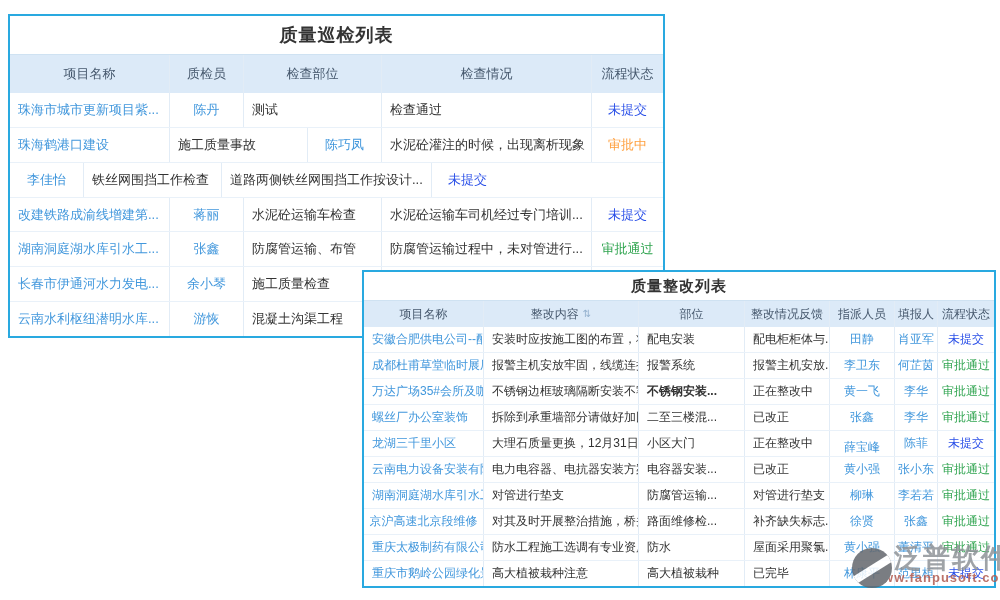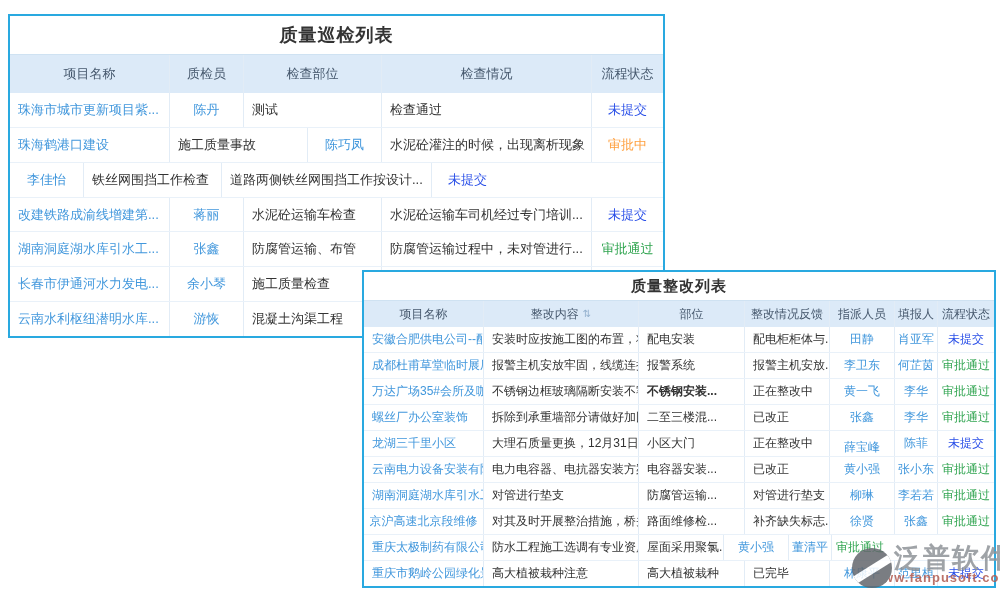--- a/index.html
+++ b/index.html
@@ -400,20 +400,23 @@
               <span style="color: rgb(47, 164, 79);">审批通过</span>
             </div>
           </div>
           <div class="trow">
             <div class="cell link" style="width: 120px; justify-content: flex-start;">
               <span>重庆太极制药有限公司毫州中...</span>
             </div>
             <div class="cell text" style="width: 155px; justify-content: flex-start;">
               <span>防水工程施工选调有专业资质...</span>
             </div>
+            <div class="cell text" style="width: 106px; justify-content: flex-start;">
+              <span>防水</span>
+            </div>
             <div class="cell text" style="width: 85px; justify-content: flex-start;">
               <span>屋面采用聚氯...</span>
             </div>
             <div class="cell link" style="width: 65px; justify-content: center;">
               <span>黄小强</span>
             </div>
             <div class="cell link" style="width: 43px; justify-content: center;">
               <span>董清平</span>
             </div>
             <div class="cell status" style="width: 56px; justify-content: center;">

